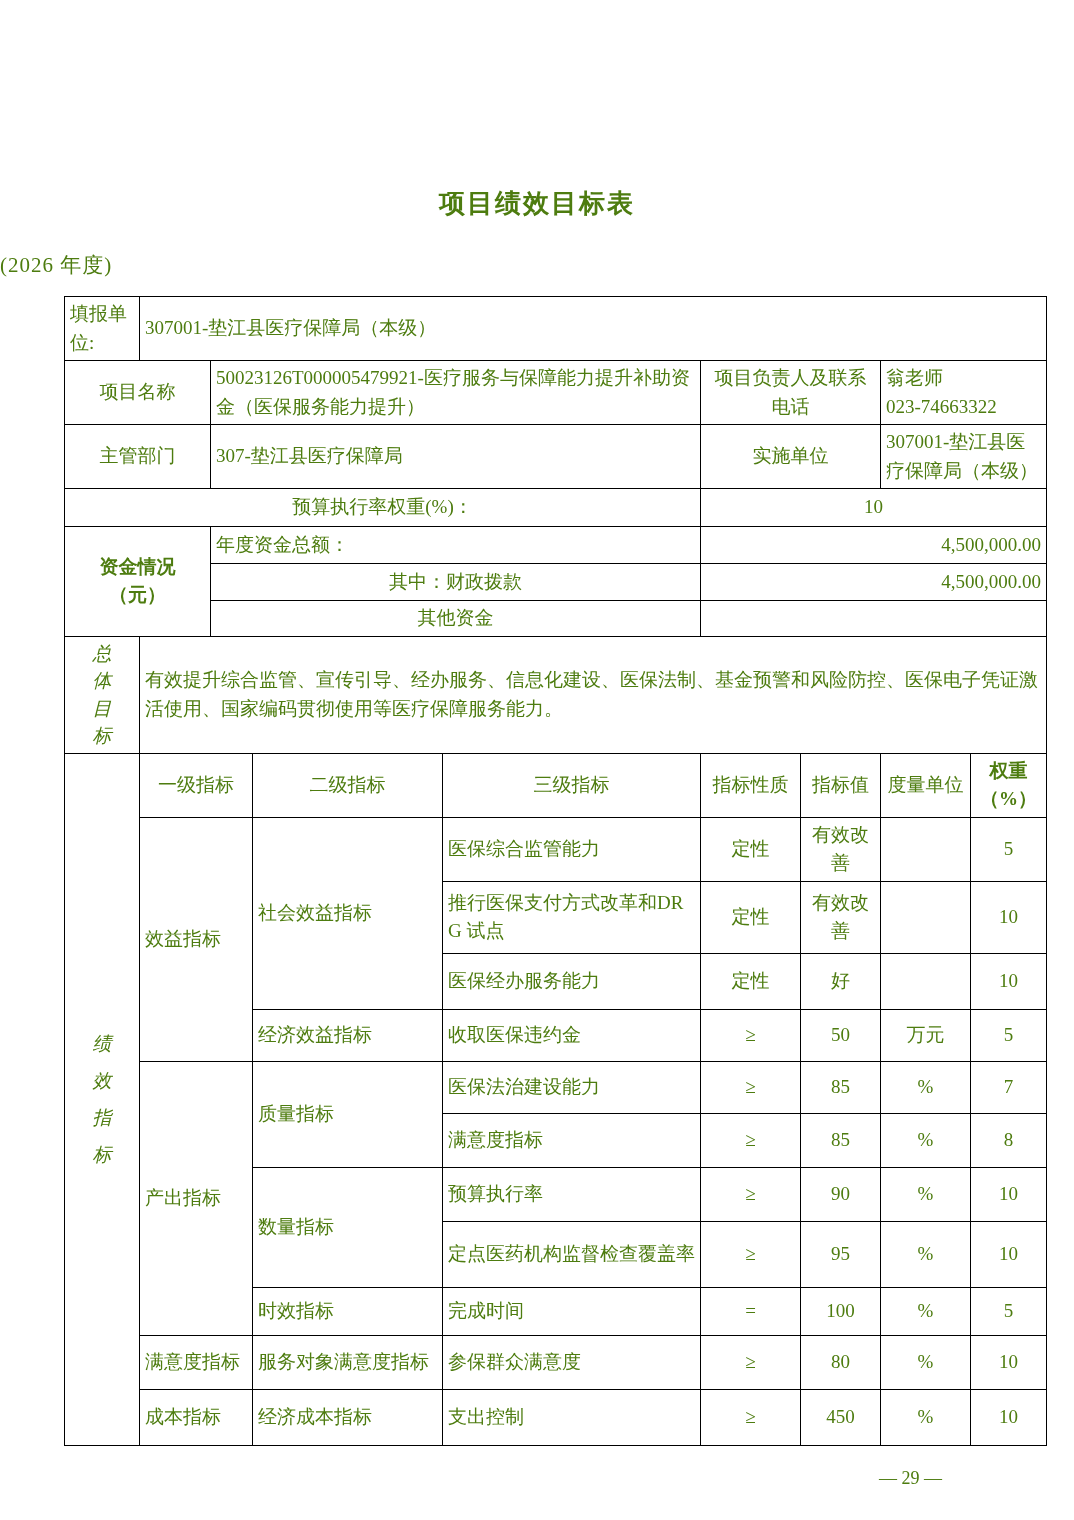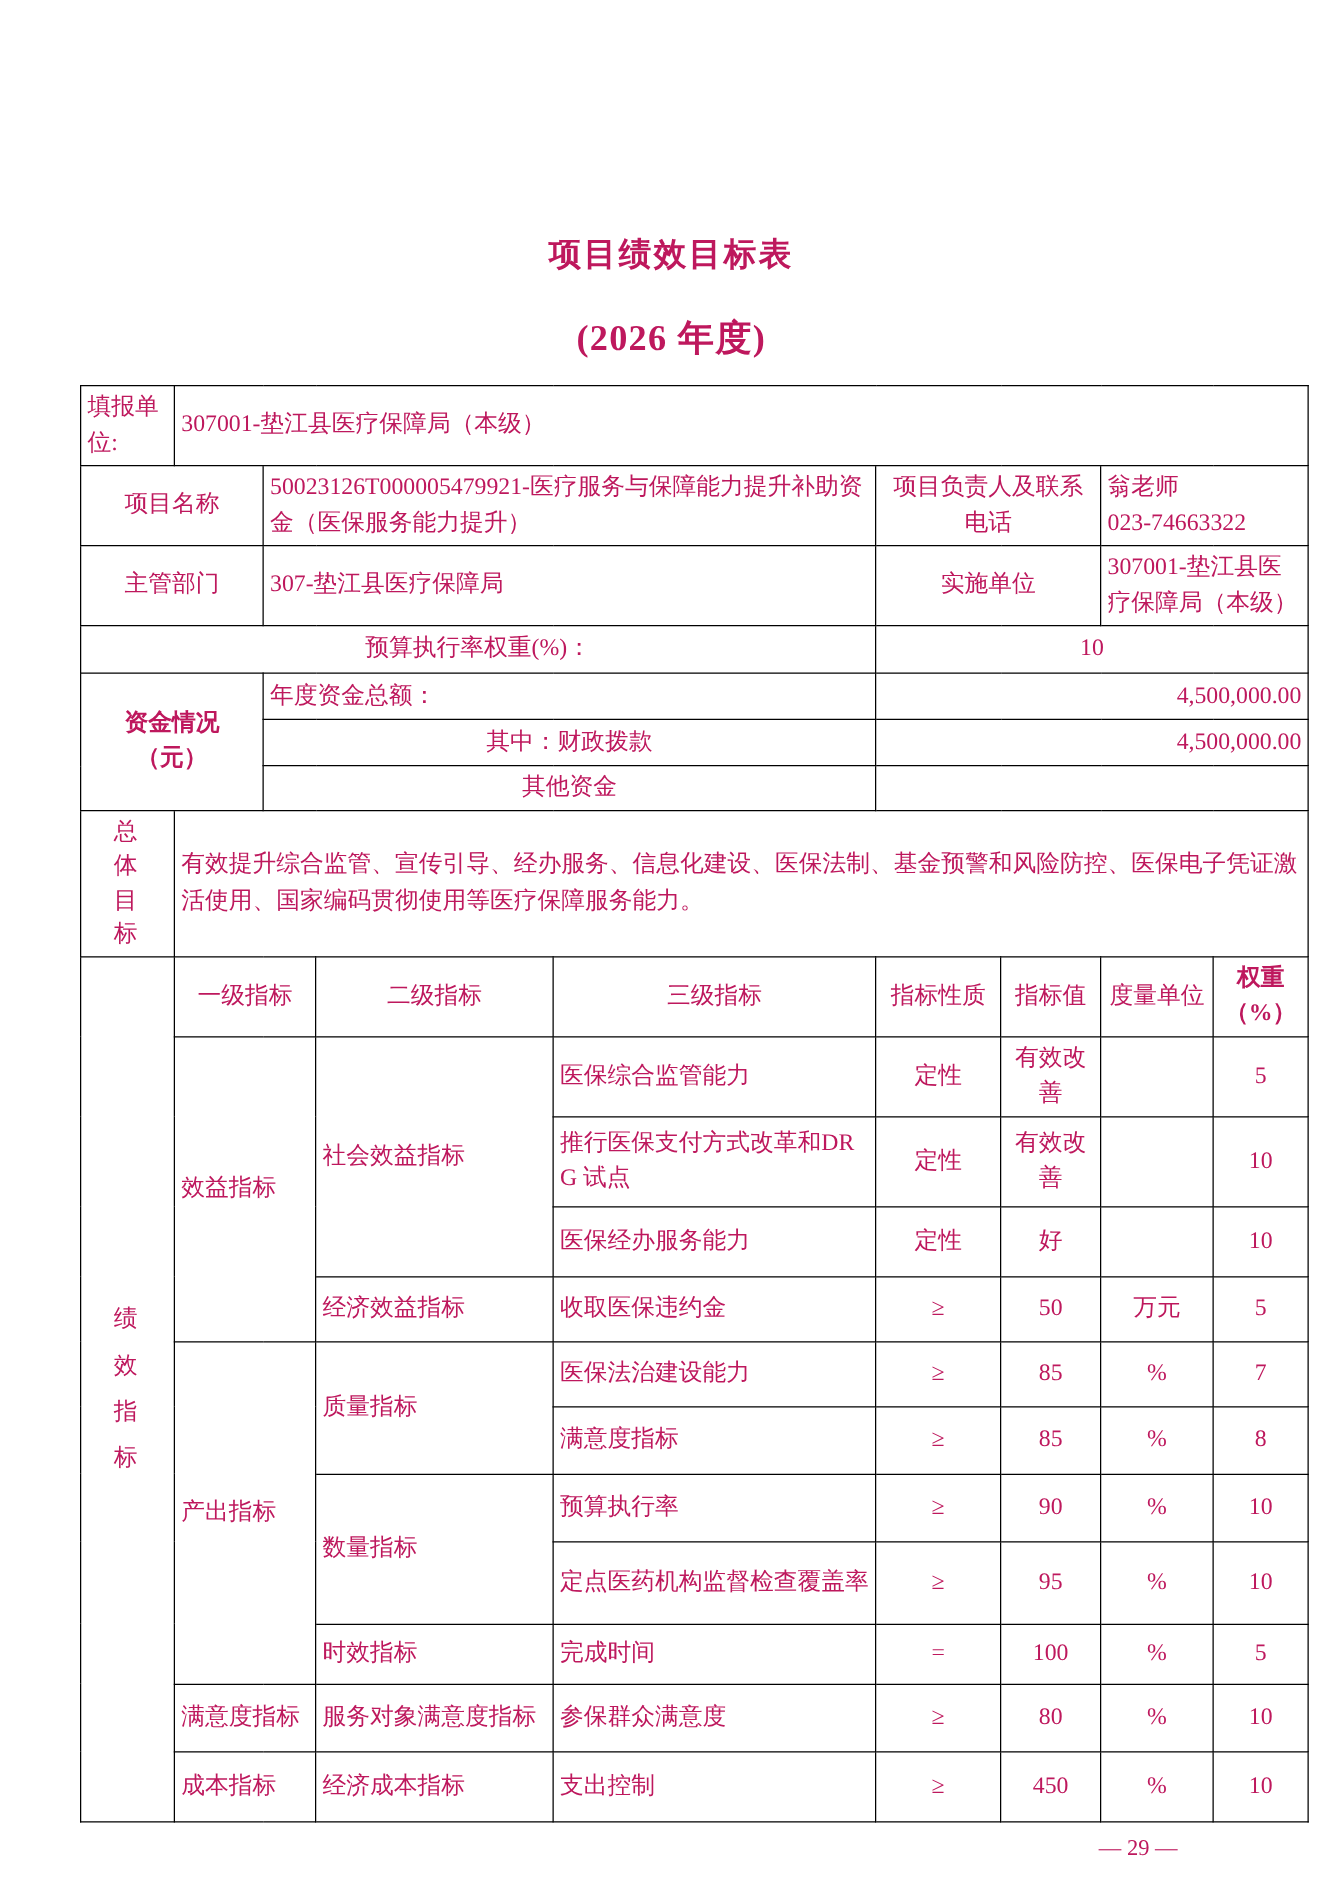--- a/index.html
+++ b/index.html
@@ -2,35 +2,35 @@
 <html><head>
 <meta charset="utf-8">
 <style>
   * { margin:0; padding:0; box-sizing:border-box; }
   html,body { background:#fff; }
   .page {
     position:relative;
     width:1074px; height:1520px;
     background:#ffffff;
     font-family:"Liberation Serif","DejaVu Serif",serif;
-    color:#be185d;
+    color:#4d7c0f;
     overflow:hidden;
   }
   .title {
     padding-top:186px;
     text-align:center;
     font-size:26px;
     font-weight:700;
     letter-spacing:2px;
   }
   .subtitle {
     margin-top:30px;
-    text-align:center;
-    font-size:29px;
-    font-weight:700;
+    text-align:left;
+    font-size:21px;
+    font-weight:400;
     letter-spacing:1px;
   }
   table.form {
     border-collapse:collapse;
     table-layout:fixed;
     width:982px;
     margin:17px 0 0 64px;
   }
   .form td {
     border:1px solid #000;
@@ -41,22 +41,24 @@
     word-break:break-all;
   }
   .c { text-align:center; }
   .l { text-align:left; }
   .r { text-align:right; }
   .pre { white-space:pre-line;font-weight:bold; }
   .vtext {
     width:1.15em;
     margin:0 auto;
     word-break:break-all;
+    text-align:center;
     line-height:1.45;
     font-size:19px;
+    font-style:italic;
   }
   .vwide { line-height:1.95; }
   .goal { line-height:1.8; padding:8px 10px; }
   .pad-l { padding-left:7px; }
   .pagenum {
     position:absolute;
     top:1468px;
     right:132px;
     font-size:18px;
   }

